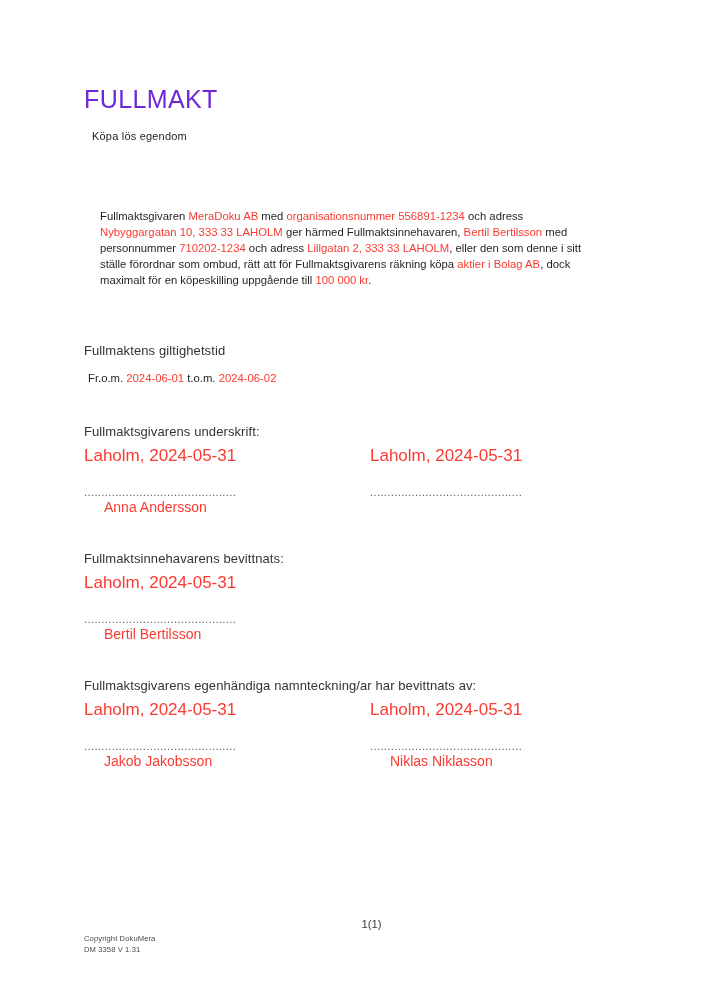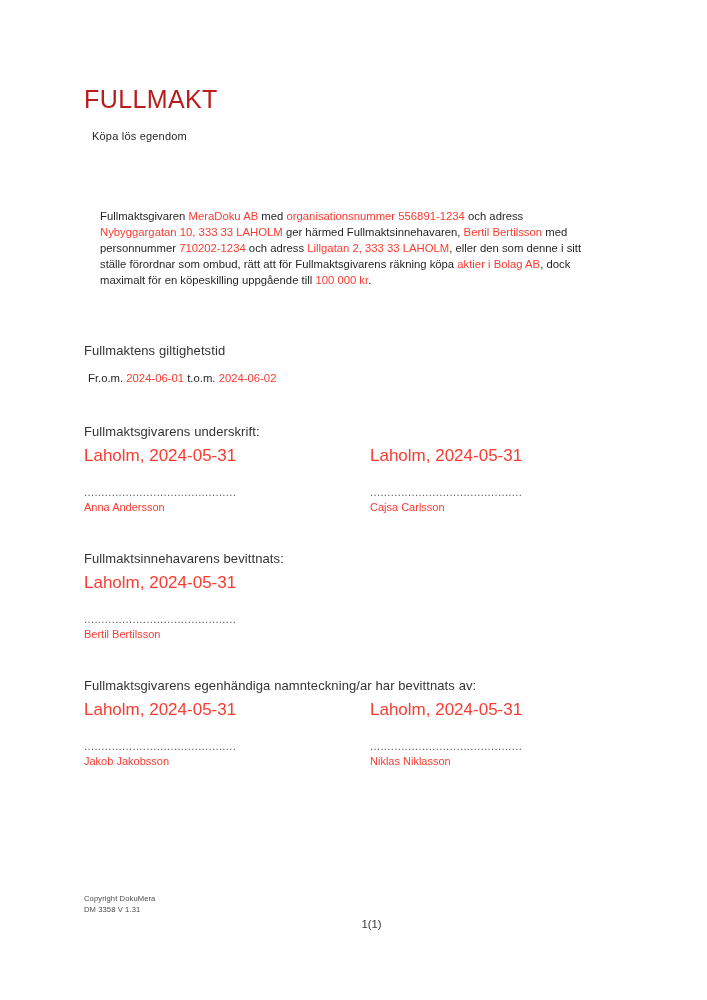--- a/index.html
+++ b/index.html
@@ -26,21 +26,21 @@
     width: 540px;
   }
 
   
   .doc-title {
     margin: 0;
     padding-top: 86px;
     font-size: 25px;
     font-weight: 400;
     letter-spacing: 0.4px;
-    color: #b91c1c;
+    color: #6d28d9;
     line-height: 1.1;
   }
   .doc-subtitle {
     margin: 8px;
     padding-top: 8px;
     font-size: 11px;
     font-weight: 400;
     letter-spacing: 0.2px;
     color: #231f20;
   }
@@ -104,42 +104,43 @@
     height: 14px;
     margin-top: 22px;
     overflow: hidden;
     font-size: 11.3px;
     line-height: 14px;
     color: #5d5d5d;
     letter-spacing: 0.32px;
     white-space: nowrap;
   }
   .sig-name {
-    font-size: 11px;
+    font-size: 14px;
     color: #f93b31;
     line-height: 15px;
     margin-top: 1px;
     white-space: nowrap;
+    margin-left: 20px;
   }
 
   
   .page-number {
     position: absolute;
     left: 0;
     top: 918px;
     width: 707px;
     text-align: center;
     font-size: 11.3px;
     color: #3b3b3b;
     margin-left: 18px;
   }
   .footer-meta {
     position: absolute;
     left: 84px;
-    top: 894px;
+    top: 934px;
     font-size: 7.6px;
     line-height: 10.6px;
     color: #4a4a4a;
     letter-spacing: 0.1px;
   }
   .footer-meta div { white-space: nowrap; }
 </style>
 </head>
 <body>
 
@@ -168,21 +169,20 @@
             <div class="sig-place">Laholm, 2024-05-31</div>
           </div>
         </div>
         <div class="sig-row">
           <div class="sig-col">
             <div class="sig-rule">..................................................</div>
             <div class="sig-name">Anna Andersson</div>
           </div>
           <div class="sig-col second">
             <div class="sig-rule">..................................................</div>
-            <div class="sig-name">Cajsa Carlsson</div>
           </div>
         </div>
       </div>
     </div>
 
     <div class="section sec-holder">
       <h2 class="section-heading">Fullmaktsinnehavarens bevittnats:</h2>
       <div class="sig-grid">
         <div class="sig-row">
           <div class="sig-col">

